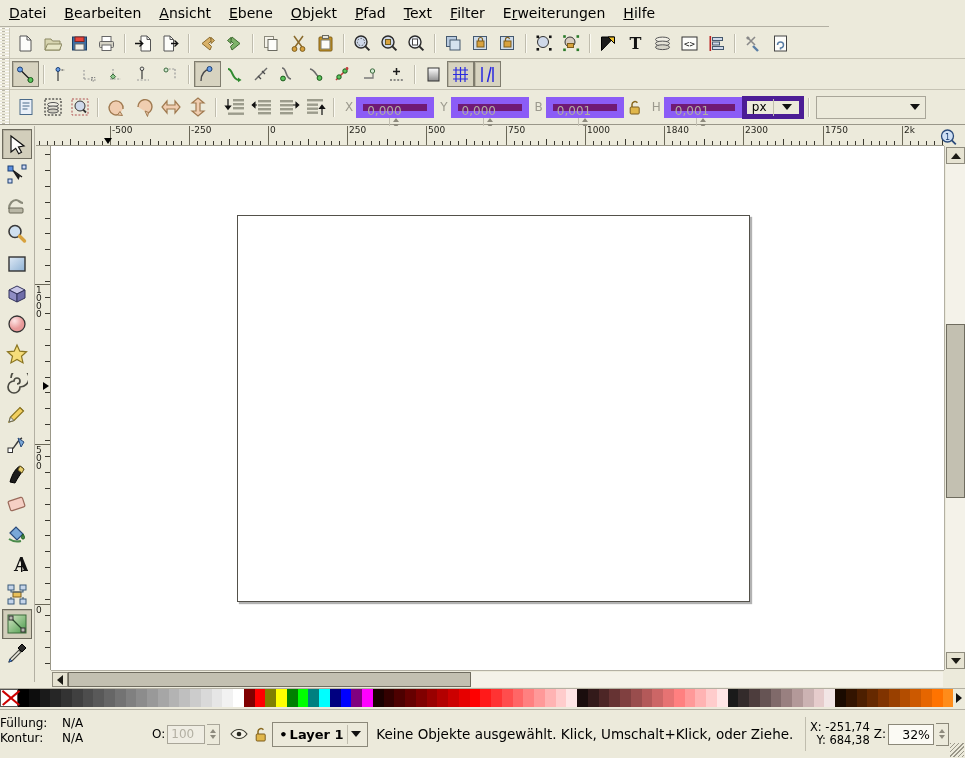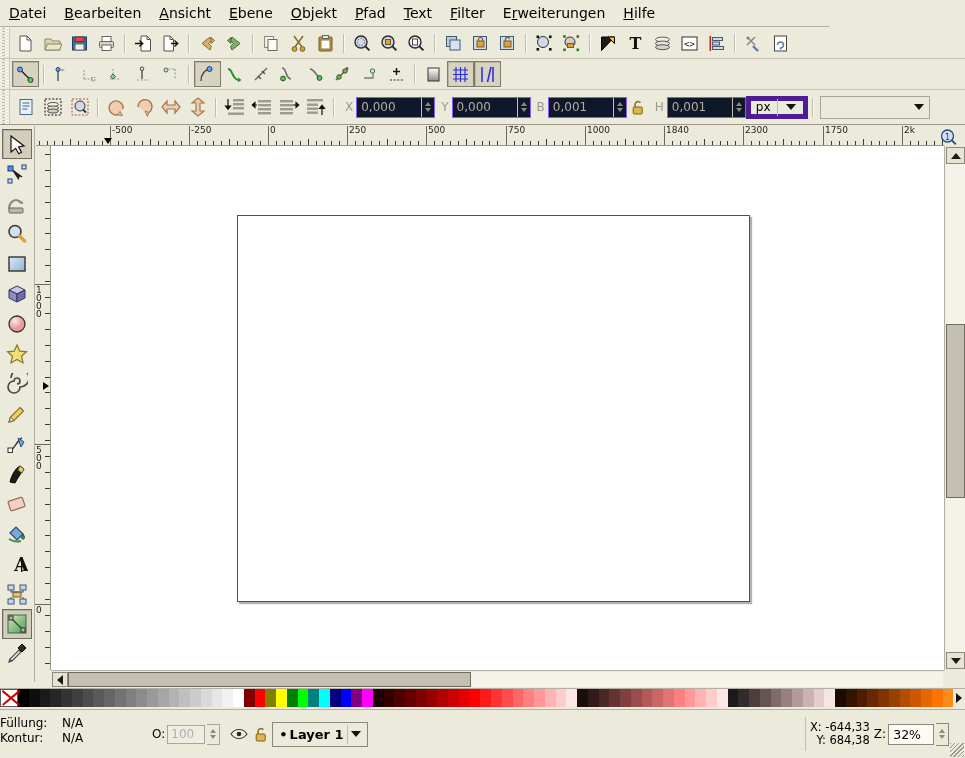--- a/index.html
+++ b/index.html
@@ -35,22 +35,22 @@
     background:repeating-linear-gradient(to bottom,#b8b5a6 0 1px,transparent 1px 3px);}
   .tbtn{width:27px;height:26px;display:flex;align-items:center;justify-content:center;
     border:1px solid transparent;box-sizing:border-box;cursor:default;flex:0 0 auto;}
   .tbtn.on{border:1px solid #7f7c6e;background:#d7d3c0;
     box-shadow:inset 1px 1px 0 #b9b5a3;}
   .tsep{width:1px;height:19px;background:#c0bdae;border-right:1px solid #fbfaf2;margin:0 4px;flex:0 0 auto;}
   svg{display:block;shape-rendering:geometricPrecision;}
 
   
   .fldlab{font-size:12px;color:#9c9a8e;padding:0 3px 0 6px;}
-  .spin{height:21px;border:1px solid #8b5cf6;background:#0f172a;display:flex;align-items:center;
-    box-sizing:border-box;}
+  .spin{height:21px;border:7px solid #8b5cf6;background:#701a75;display:flex;align-items:center;
+    box-sizing:border-box;flex-direction:column;}
   .spin input{border:0;background:transparent;outline:none;font-family:inherit;font-size:12px;
     color:#b0ada0;padding:0 4px;width:56px;height:17px;}
   .spinarr{width:12px;height:19px;border-left:1px solid #c3c0b2;display:flex;flex-direction:column;
     justify-content:center;align-items:center;gap:2px;}
   .spinarr span{width:0;height:0;border-left:3px solid transparent;border-right:3px solid transparent;}
   .spinarr .u{border-bottom:4px solid #8d8a7d;}
   .spinarr .d{border-top:4px solid #8d8a7d;}
   .unitsel{height:23px;border:5px solid #4c1d95;background:#eceadb;display:flex;align-items:center;
     padding:0 2px 0 5px;box-sizing:border-box;font-size:12px;}
   .ddarrow{width:0;height:0;border-left:5px solid transparent;border-right:5px solid transparent;
@@ -122,21 +122,21 @@
   .fslab{width:62px;}
   .fsval{color:#000;}
   .opac{display:flex;align-items:center;gap:2px;margin-left:2px;}
   .opacfld{width:38px;height:19px;border:1px solid #a9a699;background:#efede3;color:#b3b0a3;
     font-size:12px;display:flex;align-items:center;padding-left:3px;box-sizing:border-box;}
   .layerbox{height:25px;border:1px solid #8b8879;background:#eceadb;display:flex;align-items:center;
     padding:0 2px 0 6px;box-sizing:border-box;font-weight:bold;font-size:13px;}
   .statustext{font-size:13.5px;padding-left:8px;white-space:nowrap;}
   .coords{font-size:11.5px;line-height:13px;text-align:right;font-family:"DejaVu Sans",sans-serif;}
   .zoomfld{width:46px;height:21px;border:1px solid #8b8879;background:#fbfaf4;font-size:12.5px;
-    display:flex;align-items:center;justify-content:flex-end;padding-right:12px;box-sizing:border-box;}
+    display:flex;align-items:center;justify-content:flex-end;padding-right:3px;box-sizing:border-box;}
   .grip-corner{position:absolute;right:1px;bottom:1px;width:14px;height:14px;
     background:repeating-linear-gradient(135deg,#9a9789 0 1px,transparent 1px 3px);}
 </style>
 </head>
 <body>
 
 <div id="app">
 
   <div class="menubar" id="menubar">
       <div class="menuitem"><u>D</u>atei</div>
@@ -1116,27 +1116,28 @@
     </div>
 
     <div class="layerbox" style="min-width:96px">
       <span style="margin-right:2px">•</span>
       <span>Layer 1</span>
       <span style="flex:1"></span>
       <span style="display:inline-block;width:1px;height:19px;background:#c0bdae;margin:0 3px"></span>
       <div class="ddarrow" style="margin:0 4px 0 0"></div>
     </div>
 
+    <div class="statustext">Keine Objekte ausgewählt. Klick, Umschalt+Klick, oder Ziehe.</div>
 
     <span style="flex:1"></span>
 
     <div style="width:1px;height:34px;background:#c0bdae"></div>
     <div class="coords" style="padding:0 4px">
       <div><span>X:</span>
-           <span>-644,33</span></div>
+           <span>-251,74</span></div>
       <div><span>Y:</span>
            <span>684,38</span></div>
     </div>
 
     <div style="display:flex;align-items:center;gap:2px;padding-right:16px">
       <span>Z:</span>
       <div class="zoomfld">
         <span>32%</span>
       </div>
       <div class="spinarr" style="border:1px solid #8b8879;border-left:0;height:21px">

